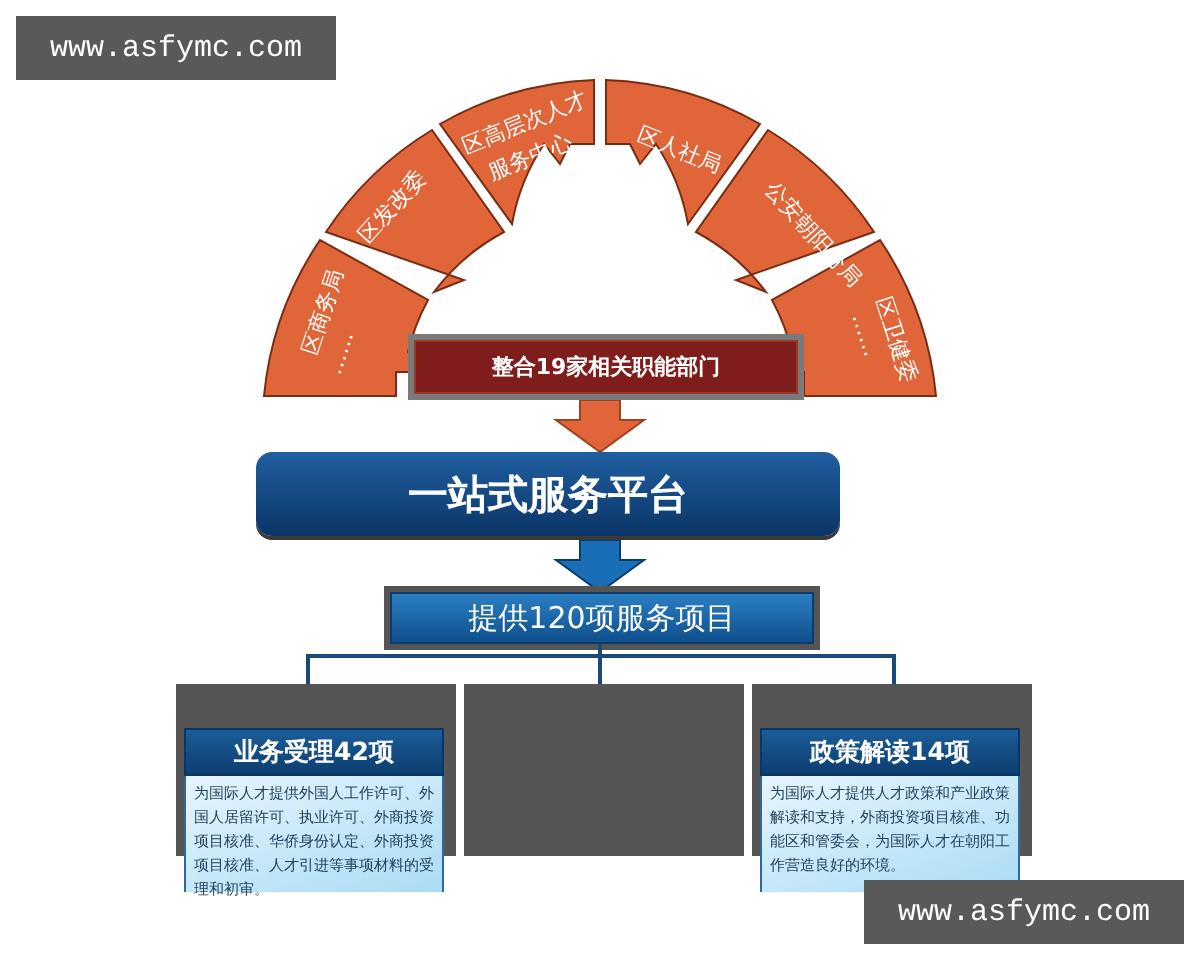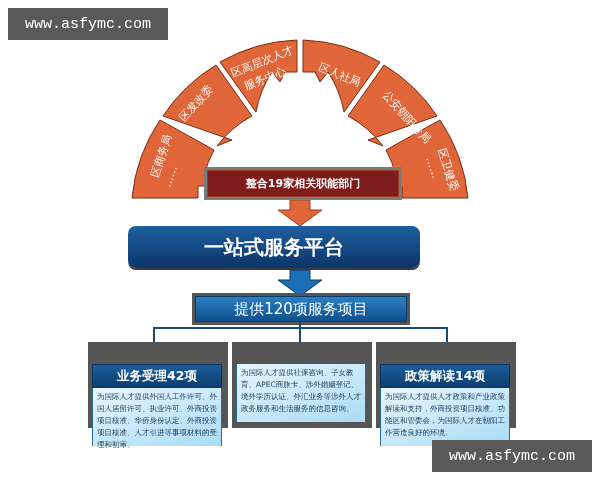--- a/index.html
+++ b/index.html
@@ -78,21 +78,20 @@
 <div class="conn" style="left:446px;top:327px;width:2px;height:18px"></div>
 
 <div class="card-shadow" style="left:88px;top:342px;width:140px;height:86px"></div>
 <div class="card" style="left:92px">
   <div class="card-head">业务受理42项</div>
   <div class="card-body">为国际人才提供外国人工作许可、外国人居留许可、执业许可、外商投资项目核准、华侨身份认定、外商投资项目核准、人才引进等事项材料的受理和初审。</div>
 </div>
 
 <div class="card-shadow" style="left:232px;top:342px;width:140px;height:86px"></div>
 <div class="card" style="left:236px">
-  <div class="card-body">为国际人才提供社保咨询、子女教育、APEC商旅卡、涉外婚姻登记、境外学历认证、外汇业务等涉外人才政务服务和生活服务的信息咨询。</div>
 </div>
 
 <div class="card-shadow" style="left:376px;top:342px;width:140px;height:86px"></div>
 <div class="card" style="left:380px">
   <div class="card-head">政策解读14项</div>
   <div class="card-body">为国际人才提供人才政策和产业政策解读和支持，外商投资项目核准、功能区和管委会，为国际人才在朝阳工作营造良好的环境。</div>
 </div>
 
 <div class="wm wm-bot">www.asfymc.com</div>
 

